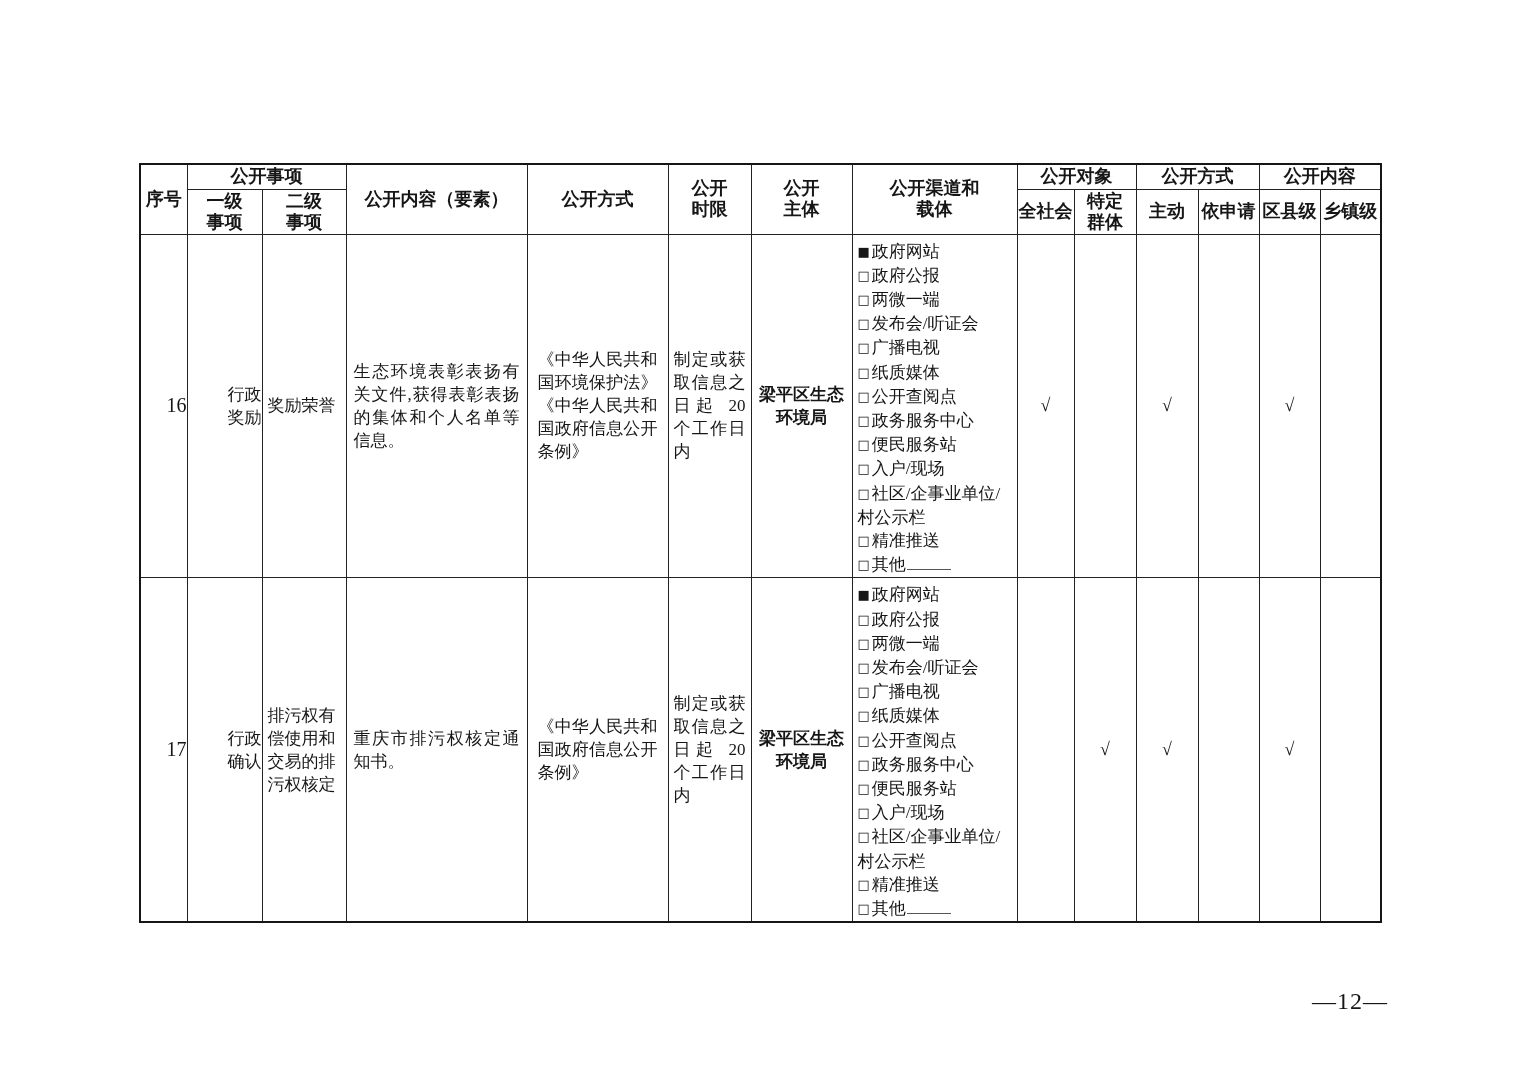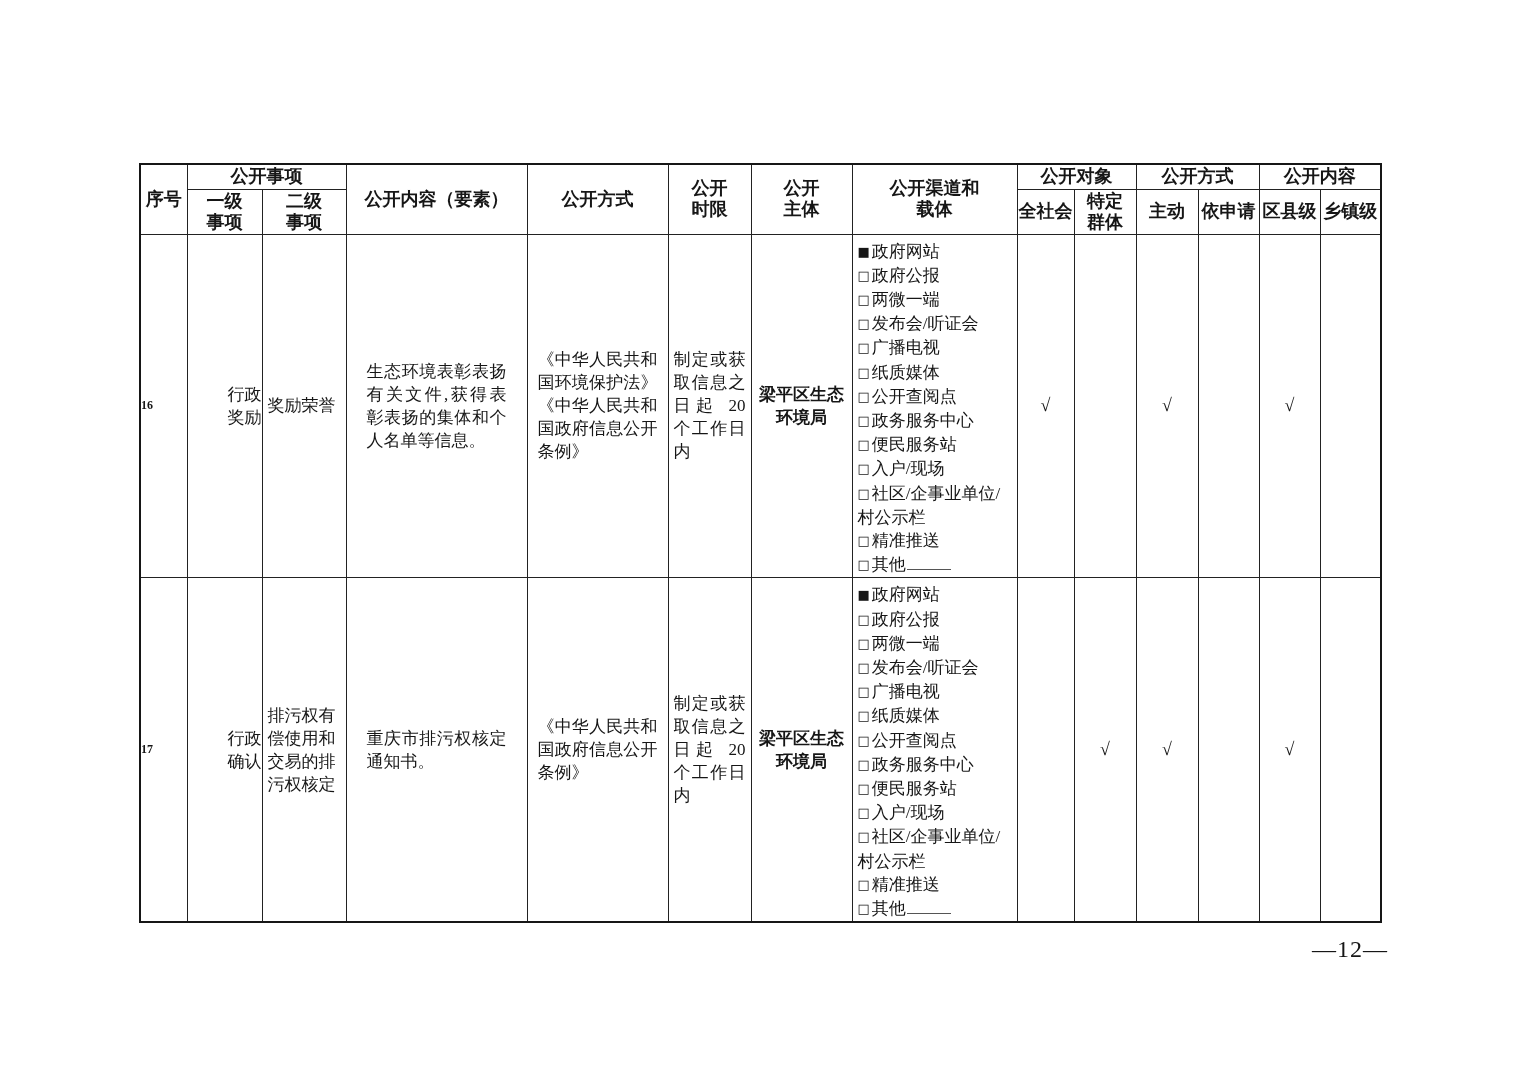--- a/index.html
+++ b/index.html
@@ -39,24 +39,24 @@
   tr.hrow-1 { height: 25px; }
   tr.hrow-2 { height: 45px; }
   tr.body-row-16 { height: 329px; }
   tr.body-row-17 { height: 331px; }
 
   .doc-table td {
     font-size: 17px;
     line-height: 23px;
     vertical-align: middle;
   }
-  td.cell-serial   { text-align: left; font-size: 12px; font-weight: bold; }
+  td.cell-serial   { text-align: right; font-size: 20px; }
   td.cell-l1       { text-align: right; white-space: pre-line; }
   td.cell-l2       { text-align: left; padding: 0 5px; }
-  td.cell-content  { text-align: justify; padding: 0 20px; }
+  td.cell-content  { text-align: justify; padding: 0 7px; }
   td.cell-basis    { text-align: justify; padding: 0 10px; }
   td.cell-time     { text-align: justify; padding: 0 5px; }
   td.cell-subject  { text-align: center; white-space: pre-line; font-weight: bold; }
   td.cell-channels { vertical-align: top; padding: 5px 2px 0 5px; text-align: left; margin-top: 28px; }
   td.cell-mark     { text-align: center; font-size: 18px; }
 
   .ch-line { line-height: 23.2px; }
   .cb {
     font-family: "DejaVu Sans", sans-serif;
     font-size: 13px;
@@ -67,21 +67,21 @@
   .blank-line {
     display: inline-block;
     width: 44px;
     height: 4px;
     border-bottom: 1.5px solid #555555;
     margin-left: 1px;
   }
 
   .page-number {
     position: absolute;
-    left: 1290px; top: 936px;
+    left: 1290px; top: 988px;
     width: 120px;
     text-align: center;
     font-size: 24px;
     letter-spacing: 1px;
   }
 </style>
 </head>
 <body>
 
 <table class="doc-table">

